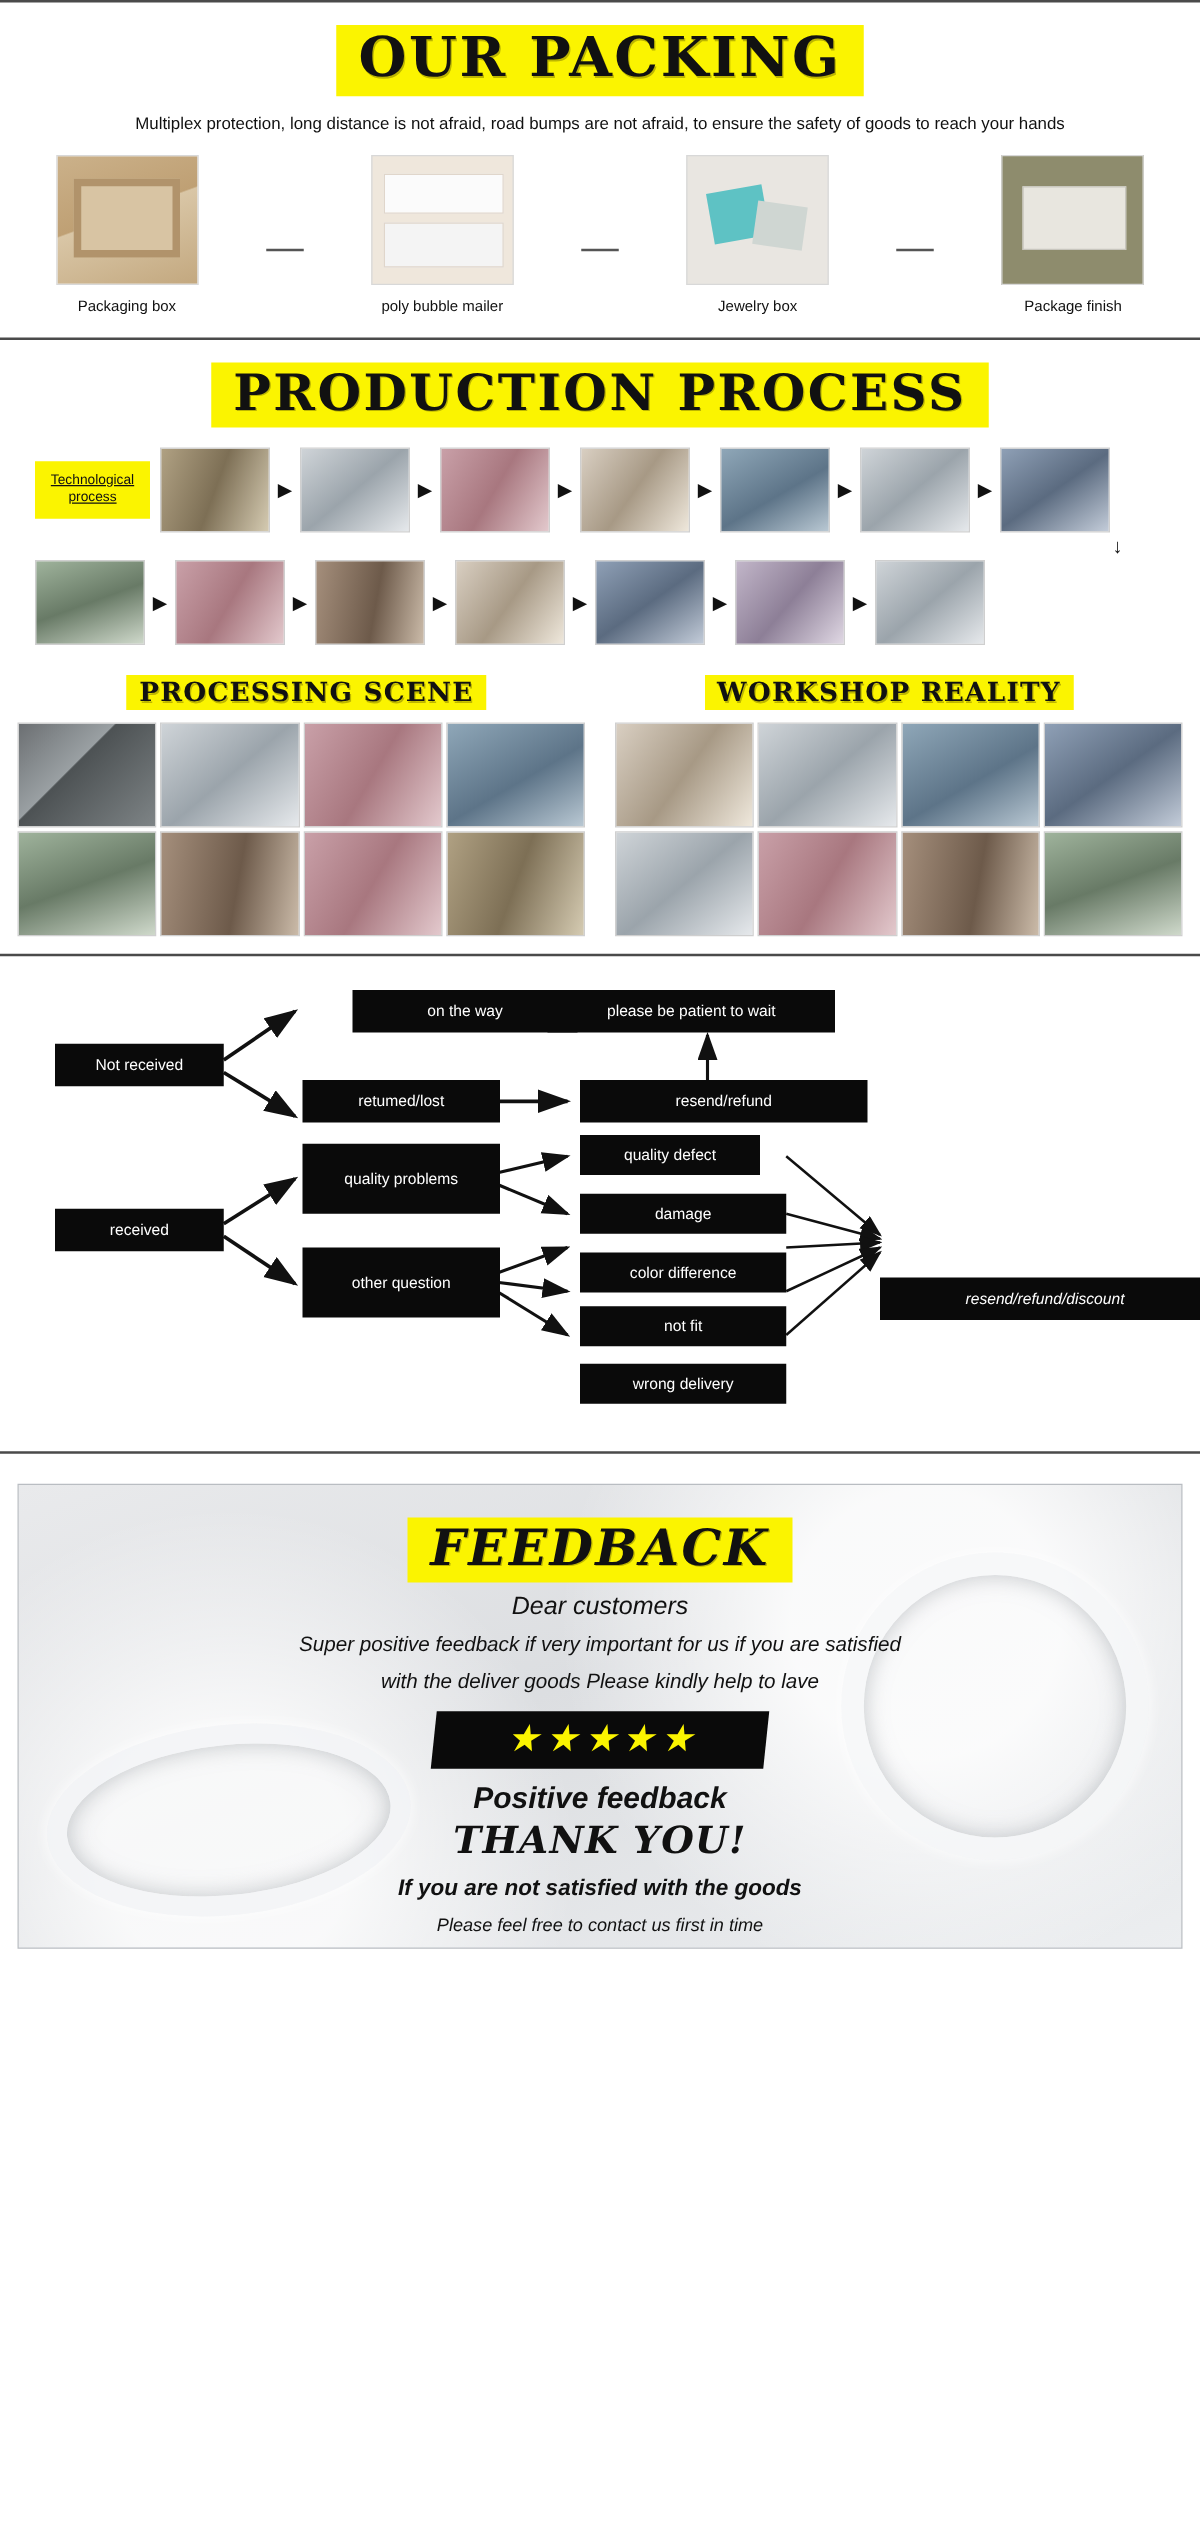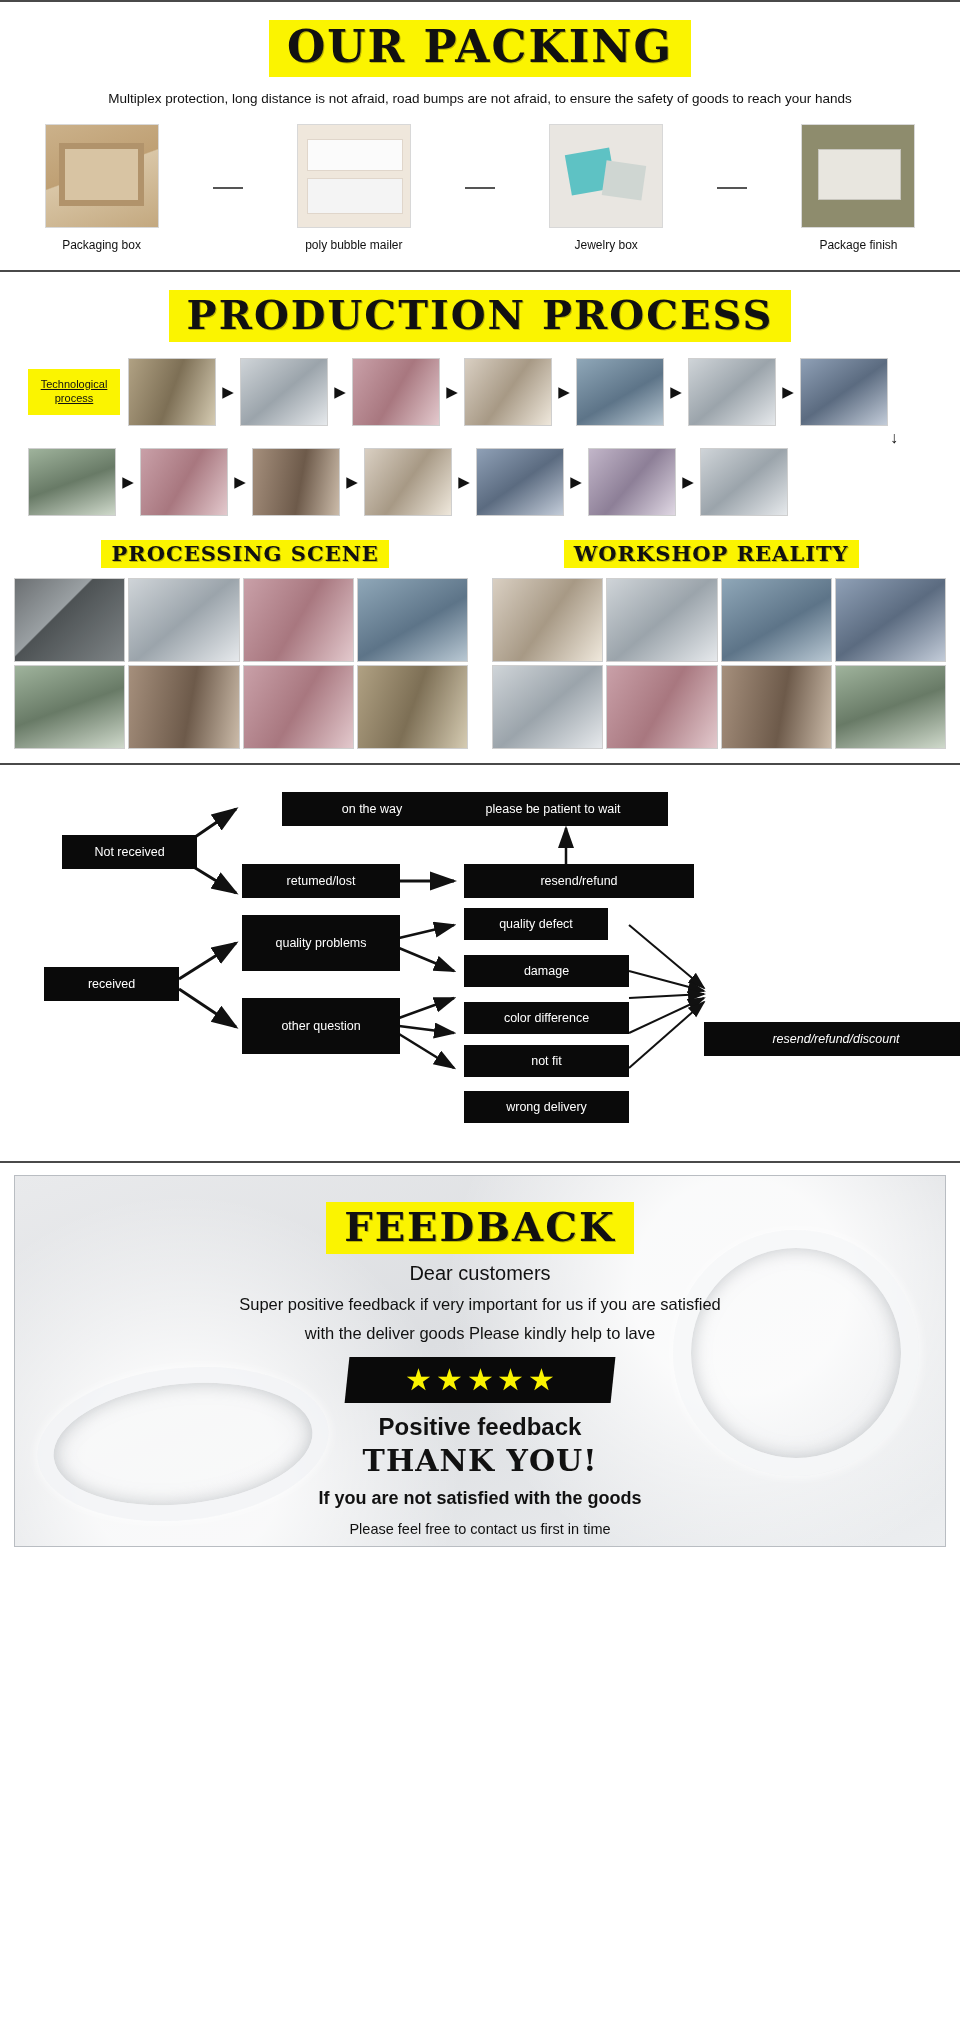--- a/index.html
+++ b/index.html
@@ -32,21 +32,21 @@
   .banner.mid{font-size:21px;letter-spacing:1px;padding:1px 10px 2px 10px;}
 
   
   .packing-sub{
     font-size:13.5px;
     color:#111;
     margin:14px 0 18px 0;
   }
   .packing-row{
     display:flex;
-    align-items:center;
+    align-items:flex-end;
     justify-content:center;
     gap:16px;
     padding-bottom:10px;
   }
   .pack-item{width:178px;text-align:center;}
   .pack-img{
     width:114px;height:104px;margin:0 auto;
     border:1px solid #d8d8d8;box-sizing:border-box;
     position:relative;overflow:hidden;
   }
@@ -304,42 +304,42 @@
         <path d="M385,243 L440,250" stroke="#111" stroke-width="2.5" fill="none" marker-end="url(#ah)"></path>
         <path d="M385,251 L440,285" stroke="#111" stroke-width="2.5" fill="none" marker-end="url(#ah)"></path>
 
         <path d="M615,142 L690,205" stroke="#111" stroke-width="2" fill="none" marker-end="url(#ah)"></path>
         <path d="M615,188 L690,208" stroke="#111" stroke-width="2" fill="none" marker-end="url(#ah)"></path>
         <path d="M615,215 L690,211" stroke="#111" stroke-width="2" fill="none" marker-end="url(#ah)"></path>
         <path d="M615,250 L690,215" stroke="#111" stroke-width="2" fill="none" marker-end="url(#ah)"></path>
         <path d="M615,285 L690,219" stroke="#111" stroke-width="2" fill="none" marker-end="url(#ah)"></path>
       </svg>
 
-      <div class="node" style="left:30px;top:52px;width:135px;height:34px;margin-left:18px;">Not received</div>
+      <div class="node" style="left:30px;top:52px;width:135px;height:34px;">Not received</div>
       <div class="node" style="left:228px;top:9px;width:180px;height:34px;margin-left:40px;">on the way</div>
       <div class="node" style="left:228px;top:81px;width:158px;height:34px;">retumed/lost</div>
       <div class="node" style="left:424px;top:9px;width:230px;height:34px;">please be patient to wait</div>
       <div class="node" style="left:450px;top:81px;width:230px;height:34px;">resend/refund</div>
 
       <div class="node" style="left:30px;top:184px;width:135px;height:34px;">received</div>
       <div class="node" style="left:228px;top:215px;width:158px;height:56px;">other question</div>
       <div class="node" style="left:228px;top:132px;width:158px;height:56px;">quality problems</div>
 
       <div class="node" style="left:450px;top:125px;width:144px;height:32px;">quality defect</div>
       <div class="node" style="left:450px;top:172px;width:165px;height:32px;">damage</div>
       <div class="node" style="left:450px;top:219px;width:165px;height:32px;">color difference</div>
       <div class="node" style="left:450px;top:262px;width:165px;height:32px;">not fit</div>
       <div class="node" style="left:450px;top:308px;width:165px;height:32px;">wrong delivery</div>
 
       <div class="node" style="left:690px;top:239px;width:264px;height:34px;font-style:italic;">resend/refund/discount</div>
     </div>
   </div>
   <hr class="hr" style="margin-top:78px;">
 
-  <div class="fb-outer" style="padding-top:12px;">
+  <div class="fb-outer" style="padding-top:24px;font-style:italic;">
     <div class="fb-card">
       <div class="ring ring-a"></div>
       <div class="ring ring-b"></div>
 
       <div class="fb-content">
         <div class="fb-title">
           <span class="banner big">FEEDBACK</span>
         </div>
         <div class="fb-dear">Dear customers</div>
         <div class="fb-line">Super positive feedback if very important for us if you are satisfied</div>

